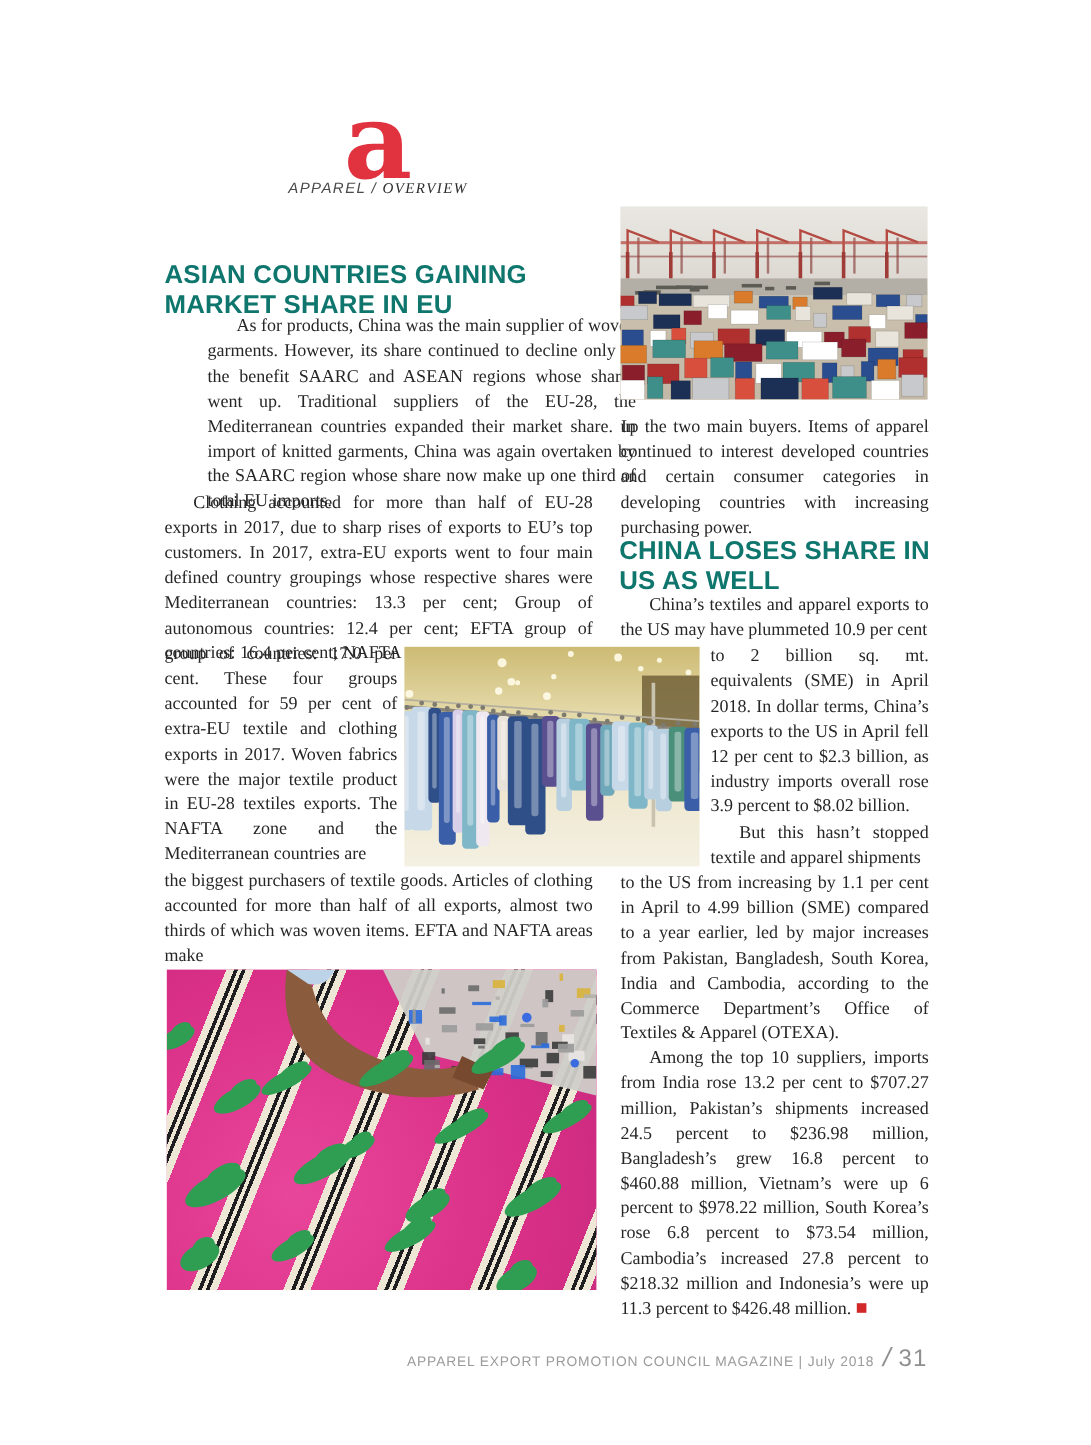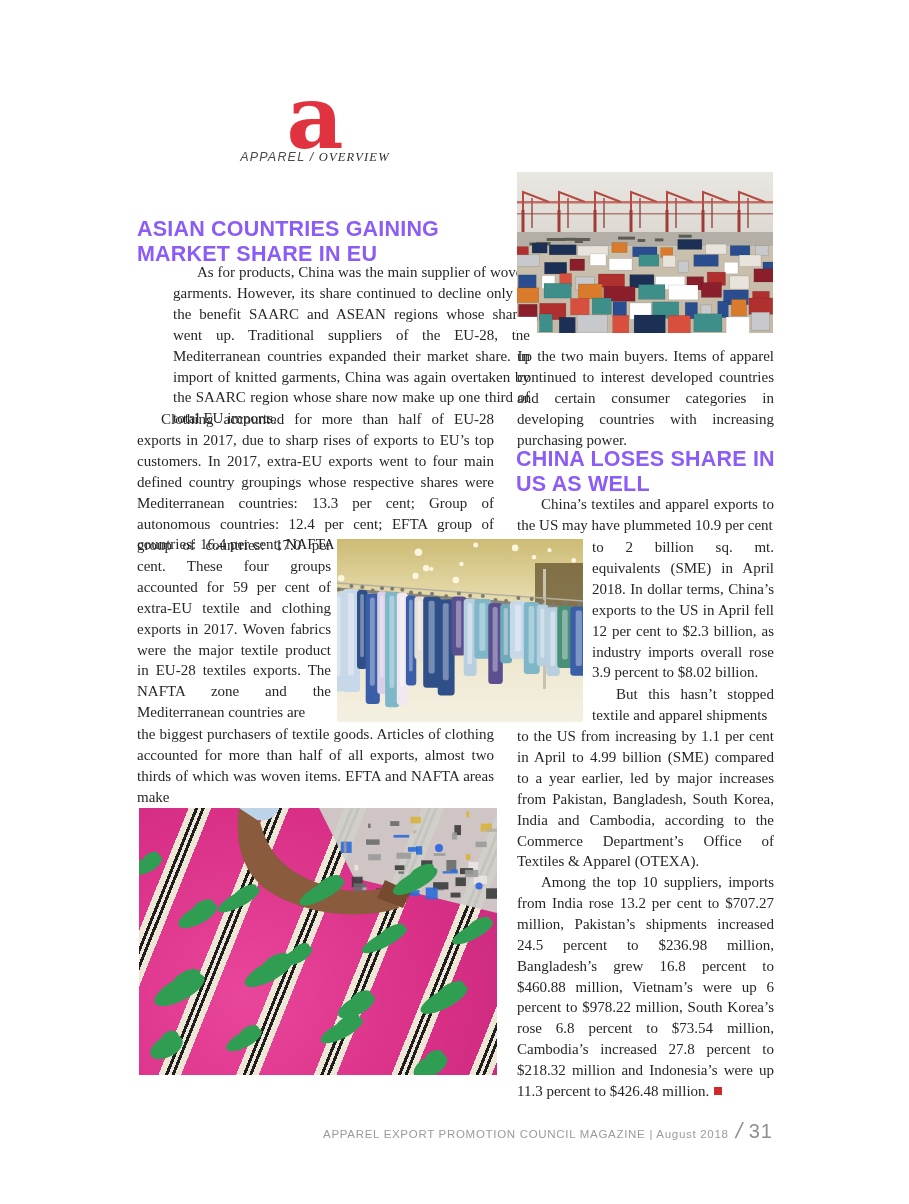--- a/index.html
+++ b/index.html
@@ -17,21 +17,21 @@
     font-family:"DejaVu Serif", serif; font-weight:bold;
     font-size:88px; line-height:58px; display:block; height:60px;
   }
   .brand-label { margin-top:2px; font-size:12.5px; color:#3f3f3f; letter-spacing:1.2px; white-space:nowrap;font-style:italic; }
   .brand-label .sans { font-family:"Liberation Sans", sans-serif; color:#4a4a4a; }
   .brand-label .serif { font-family:"Liberation Serif", serif; color:#2e2e2e; }
 
   
   .headline {
     font-family:"Liberation Sans", sans-serif; font-weight:700;
-    font-size:21.5px; line-height:25px; color:#8b5cf6; letter-spacing:0.2px;
+    font-size:21.5px; line-height:25px; color:#0f766e; letter-spacing:0.2px;
   }
   .h-left  { left:137px; top:217px; width:378px; }
   .h-right { left:516px; top:447px; width:262px; }
 
   
   .body-txt {
     font-size:15px; line-height:20.9px; color:#262626;
     text-align:justify; text-justify:inter-word;
   }
   .indent { text-indent:24px; }
@@ -413,18 +413,18 @@
           <ellipse rx="11.2" ry="6.1" cx="8.1" cy="-5.2" fill="#2f9e53"></ellipse>
         </g>
         <g transform="translate(291.5 258.1) rotate(-28)">
           <ellipse rx="18.4" ry="9.6" fill="#2f9e53"></ellipse>
           <ellipse rx="10.1" ry="6.7" cx="7.4" cy="-5.8" fill="#2f9e53"></ellipse>
         </g>
       </svg>
   </div>
 
   <div class="abs footer">
-    <span class="small">APPAREL EXPORT PROMOTION COUNCIL MAGAZINE | August 2018</span>
+    <span class="small">APPAREL EXPORT PROMOTION COUNCIL MAGAZINE | July 2018</span>
     <span class="slash">/</span>
     <span class="pgnum">31</span>
   </div>
 
 </div>
 
 </body></html>

